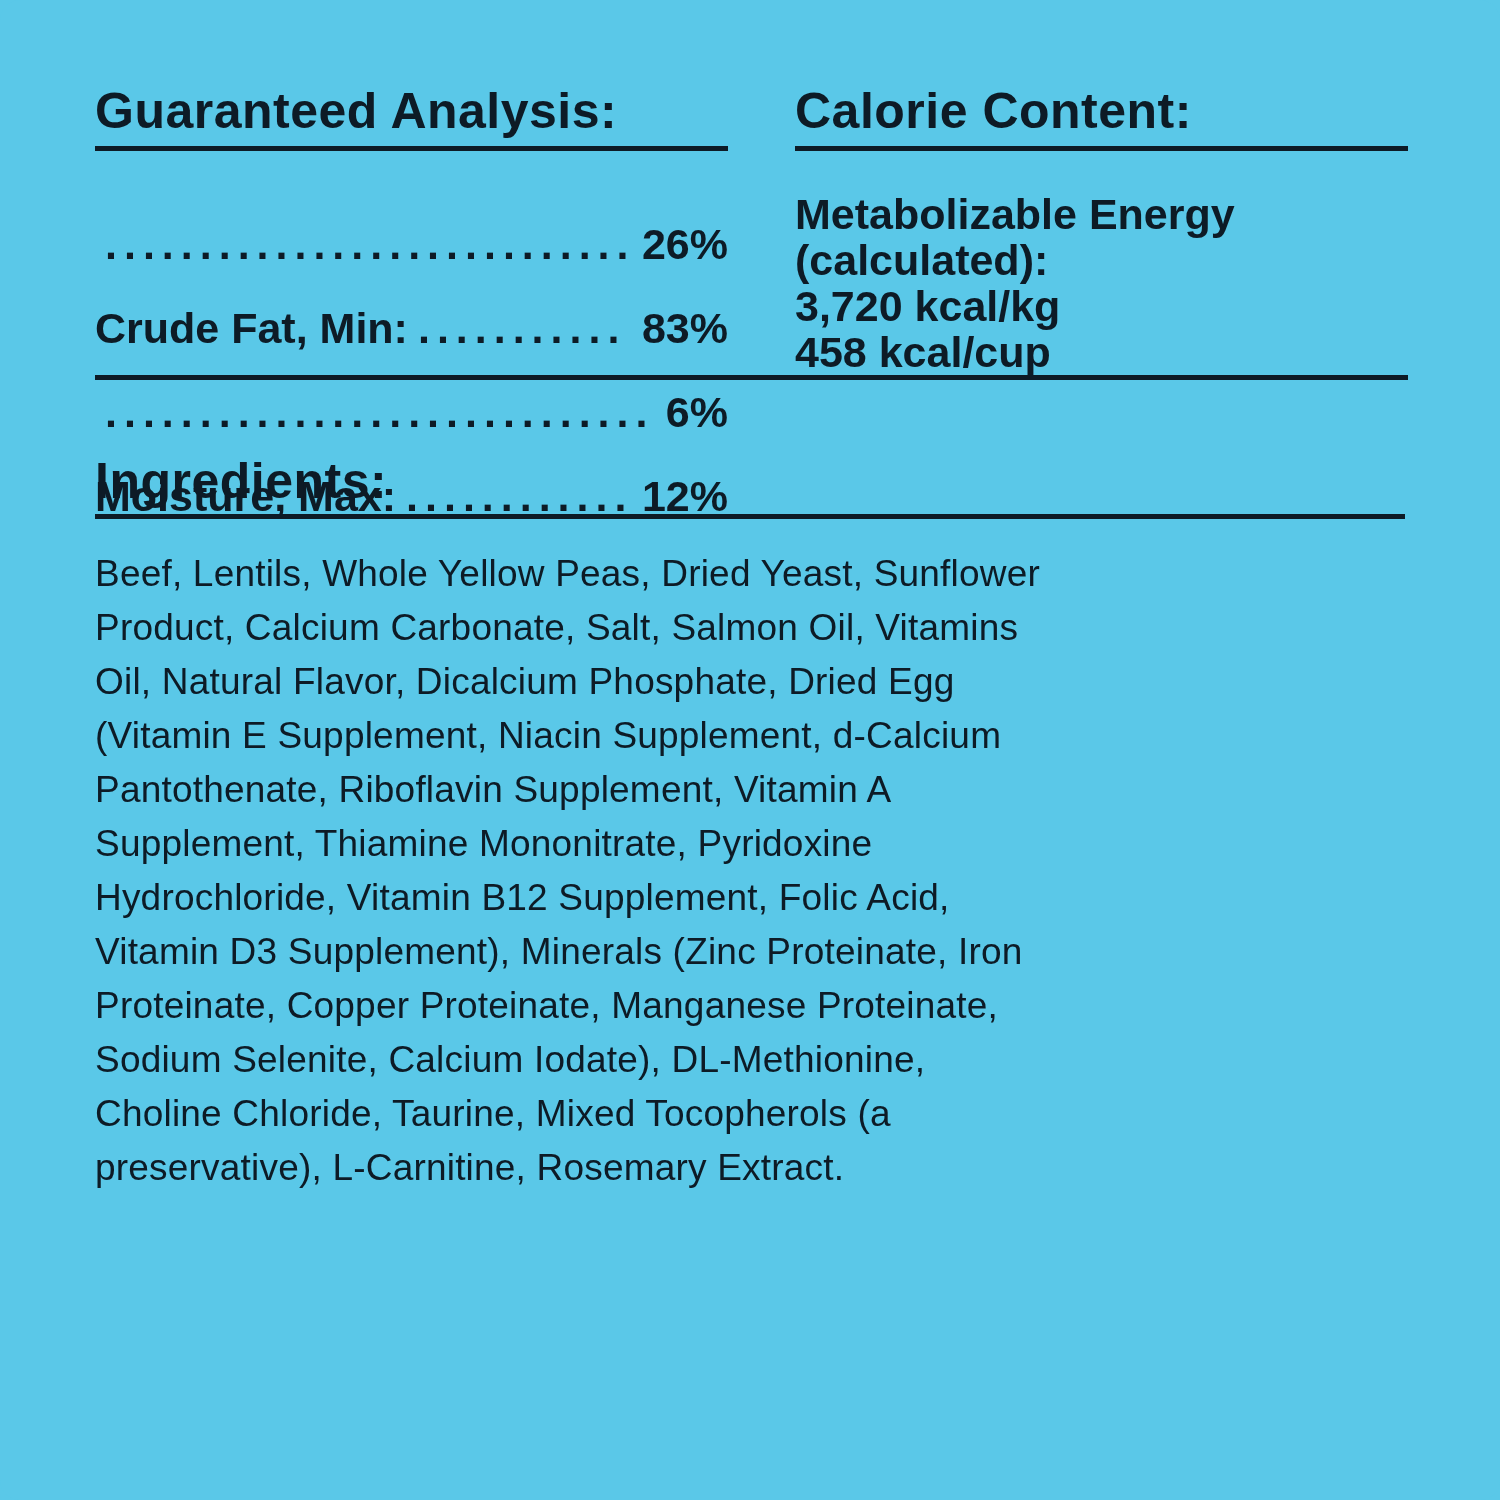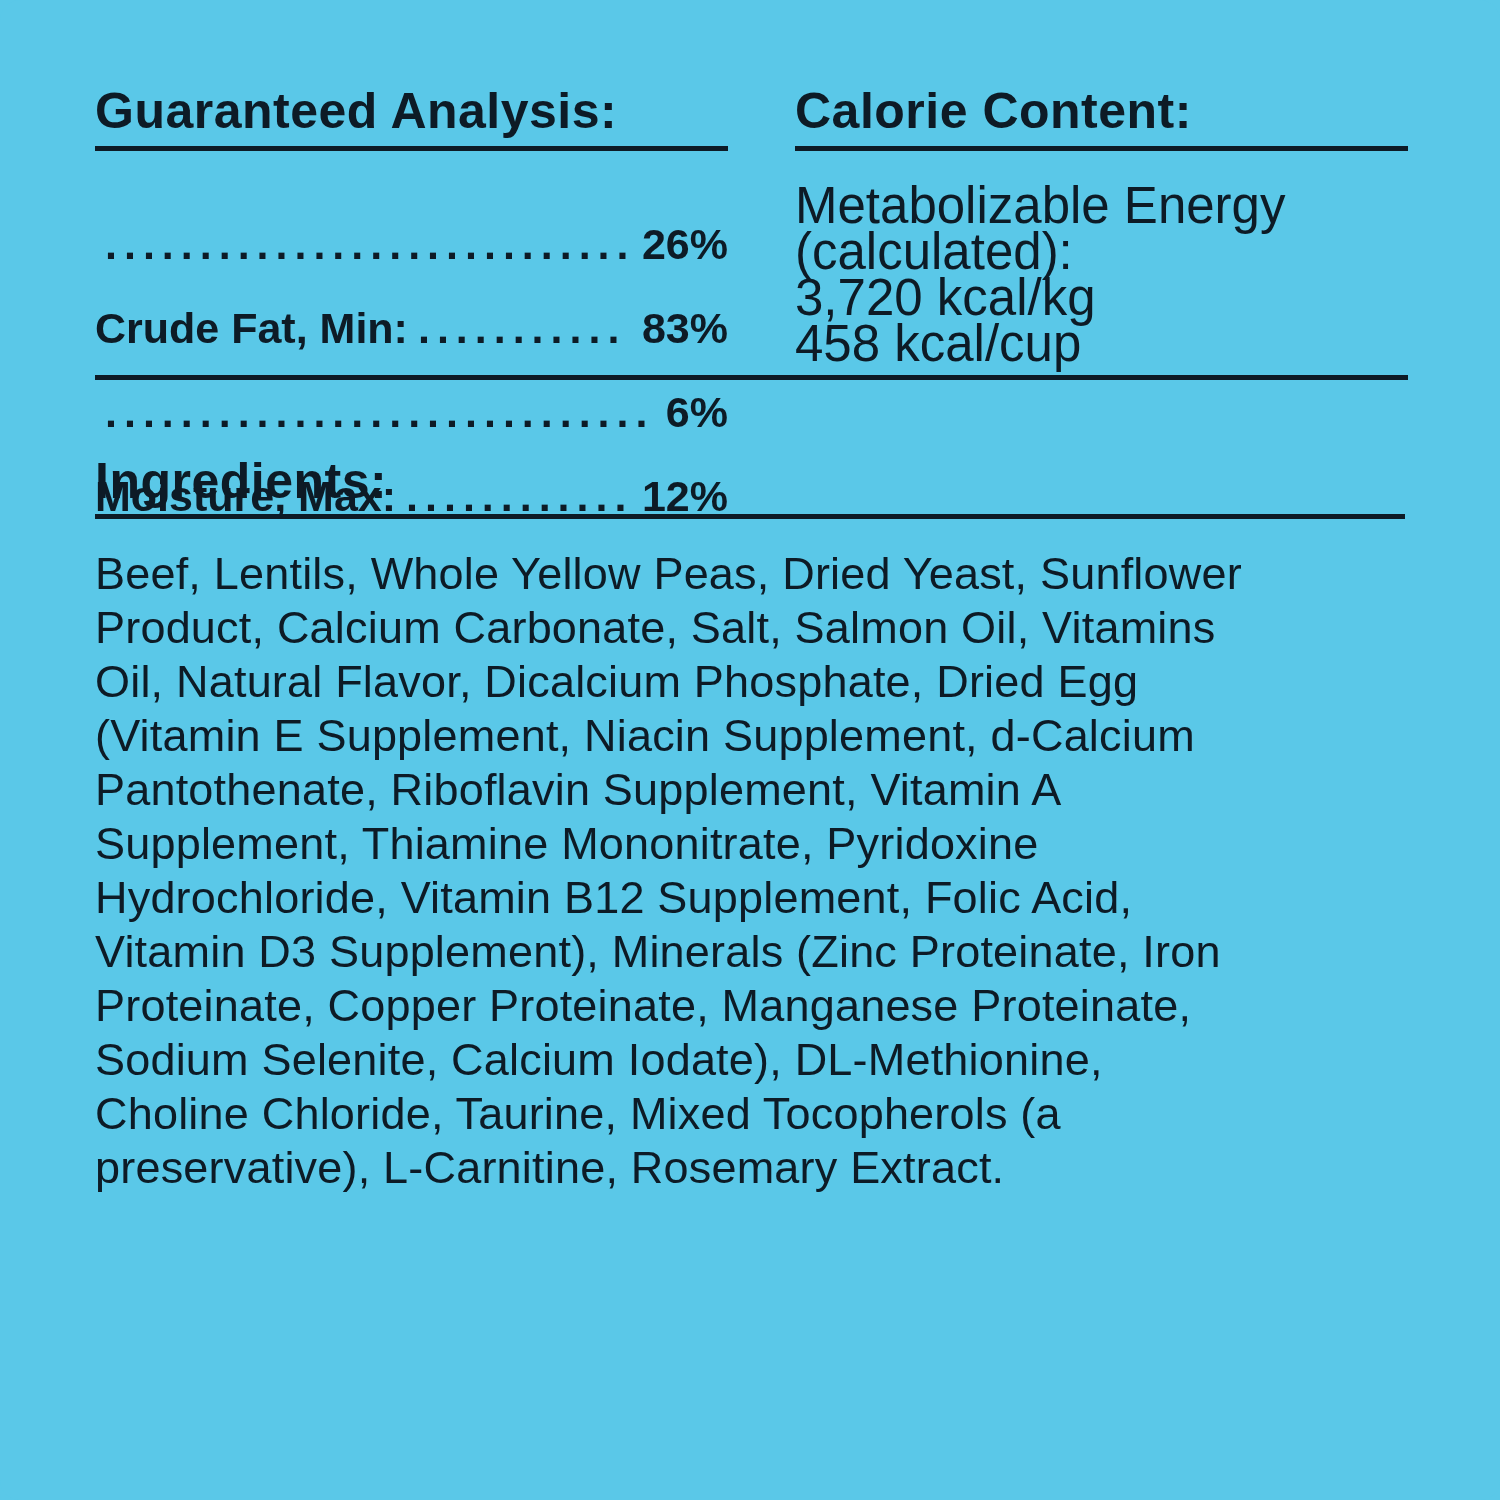--- a/index.html
+++ b/index.html
@@ -52,34 +52,34 @@
     white-space: nowrap;
     letter-spacing: 7px;
     margin: 0 14px 0 10px;
     font-weight: bold;
   }
   .ga-value { flex: 0 0 auto; text-align: right; margin-top: 38px; }
 
   
   .cc-lines {
     left: 795px;
-    top: 183px;
+    top: 191px;
     width: 620px;
-    font-size: 51px;
-    font-weight: normal;
+    font-size: 43px;
+    font-weight: bold;
     line-height: 46px;
   }
   .cc-line { white-space: nowrap; }
 
   
   .ing-lines {
     left: 95px;
     top: 547px;
     width: 1320px;
-    font-size: 45px;
+    font-size: 37px;
     font-weight: normal;
     line-height: 54px;
     letter-spacing: 0.2px;
   }
   .ing-line { white-space: nowrap; }
 </style>
 </head>
 <body>
 
 <div class="canvas" style="background: rgb(90, 200, 232); color: rgb(13, 27, 38);">

